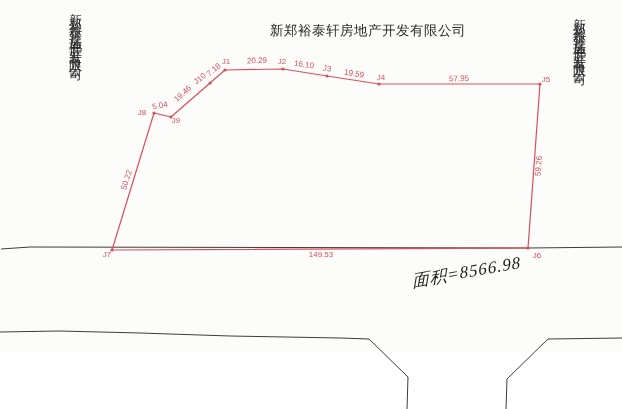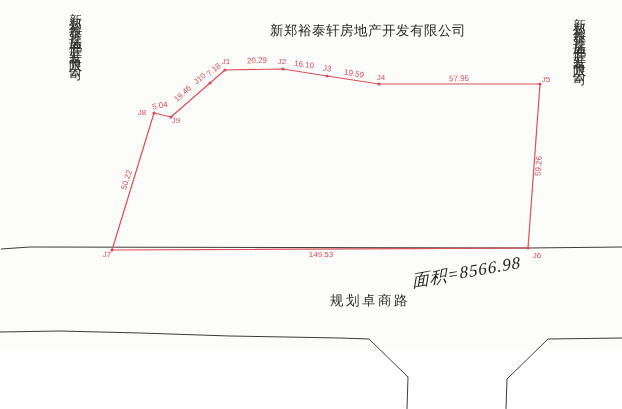--- a/index.html
+++ b/index.html
@@ -87,15 +87,14 @@
       <text x="304" y="65" fill="#d9505a" font-family="&quot;Liberation Sans&quot;, sans-serif" font-size="8px" text-anchor="middle" dominant-baseline="middle" transform="rotate(8 304 65)">16.10</text>
       <text x="354" y="74" fill="#d9505a" font-family="&quot;Liberation Sans&quot;, sans-serif" font-size="8px" text-anchor="middle" dominant-baseline="middle" transform="rotate(9 354 74)">19.59</text>
       <text x="459" y="79" fill="#d9505a" font-family="&quot;Liberation Sans&quot;, sans-serif" font-size="8px" text-anchor="middle" dominant-baseline="middle" transform="rotate(-1 459 79)">57.95</text>
       <text x="539" y="166" fill="#d9505a" font-family="&quot;Liberation Sans&quot;, sans-serif" font-size="8px" text-anchor="middle" dominant-baseline="middle" transform="rotate(-86 539 166)">59.26</text>
       <text x="321" y="255" fill="#d9505a" font-family="&quot;Liberation Sans&quot;, sans-serif" font-size="8px" text-anchor="middle" dominant-baseline="middle" transform="rotate(0 321 255)">149.53</text>
       <text x="127" y="180" fill="#d9505a" font-family="&quot;Liberation Sans&quot;, sans-serif" font-size="8px" text-anchor="middle" dominant-baseline="middle" transform="rotate(-72 127 180)">50.22</text>
       <text x="160" y="106" fill="#d9505a" font-family="&quot;Liberation Sans&quot;, sans-serif" font-size="8px" text-anchor="middle" dominant-baseline="middle" transform="rotate(-10 160 106)">5.04</text>
       <text x="183" y="94" fill="#d9505a" font-family="&quot;Liberation Sans&quot;, sans-serif" font-size="8px" text-anchor="middle" dominant-baseline="middle" transform="rotate(-42 183 94)">19.46</text>
       <text x="214" y="70" fill="#d9505a" font-family="&quot;Liberation Sans&quot;, sans-serif" font-size="8px" text-anchor="middle" dominant-baseline="middle" transform="rotate(-40 214 70)">7.18</text>
     </svg>
-  <div class="road-label">规划卓商路</div>
   <div class="handwriting">面积=8566.98</div>
 </div>
 
 </body></html>

